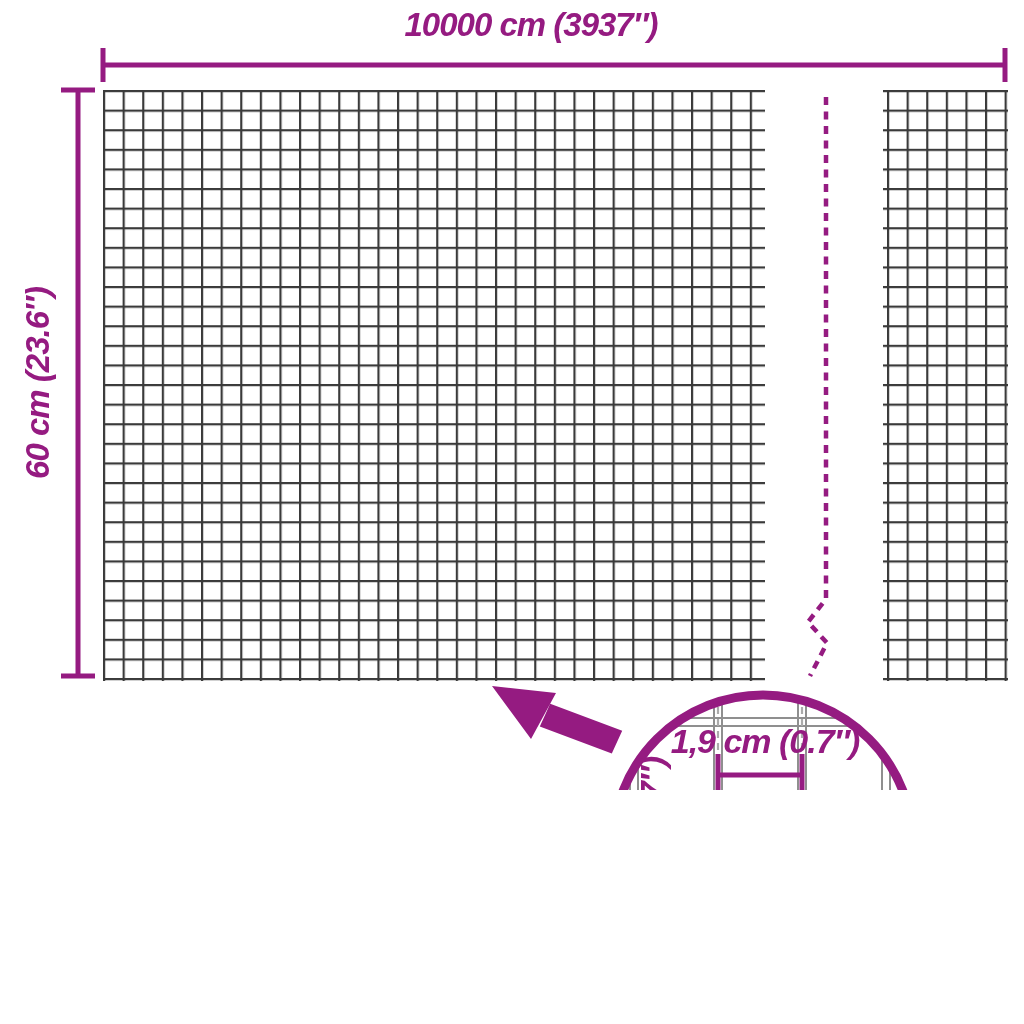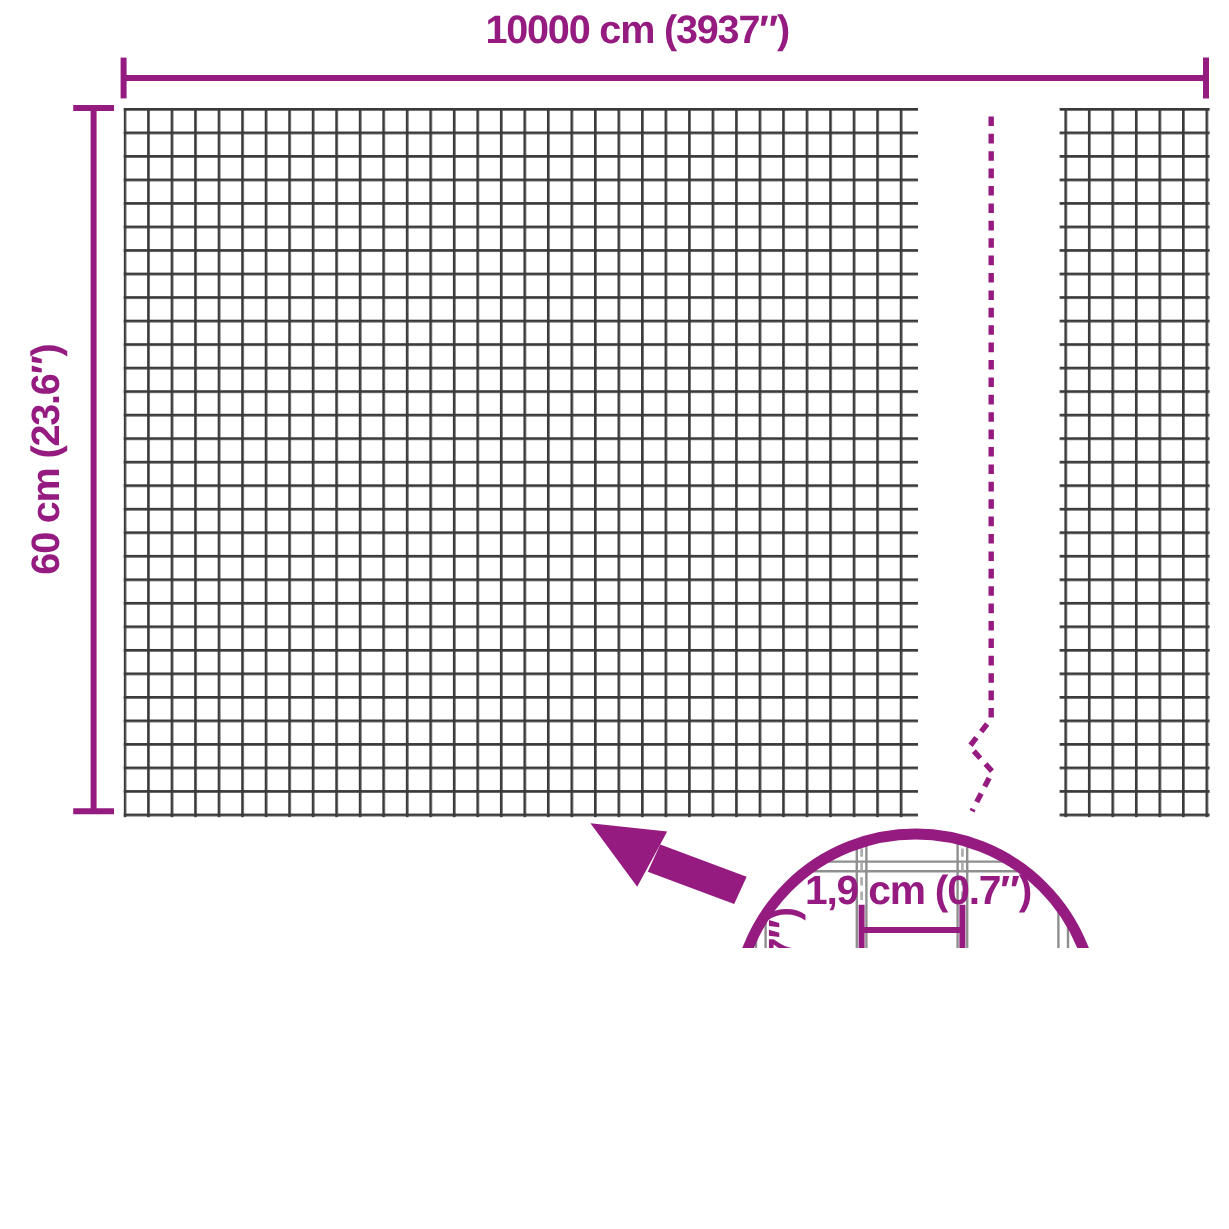--- a/index.html
+++ b/index.html
@@ -7,20 +7,21 @@
     --mesh:#3a3a3a;
     --wire:#8f8f8f;
     --guide:#ababab;
     --background:#ffffff;
   }
   html,body{margin:0;padding:0;background:#fff;}
   .stage{
     width:1024px;height:790px;position:relative;
     background:var(--background);
     font-family:"Liberation Sans",sans-serif;
+    font-style:italic;
   }
   svg{display:block;}
   text{
     font-family:"Liberation Sans",sans-serif;
     font-weight:bold;
     fill:var(--accent);
   }
   .dim-label{font-size:33px;letter-spacing:-1px;}
   .detail-label{font-size:34px;letter-spacing:-1px;}
   .stroke-accent{stroke:var(--accent);fill:none;}

